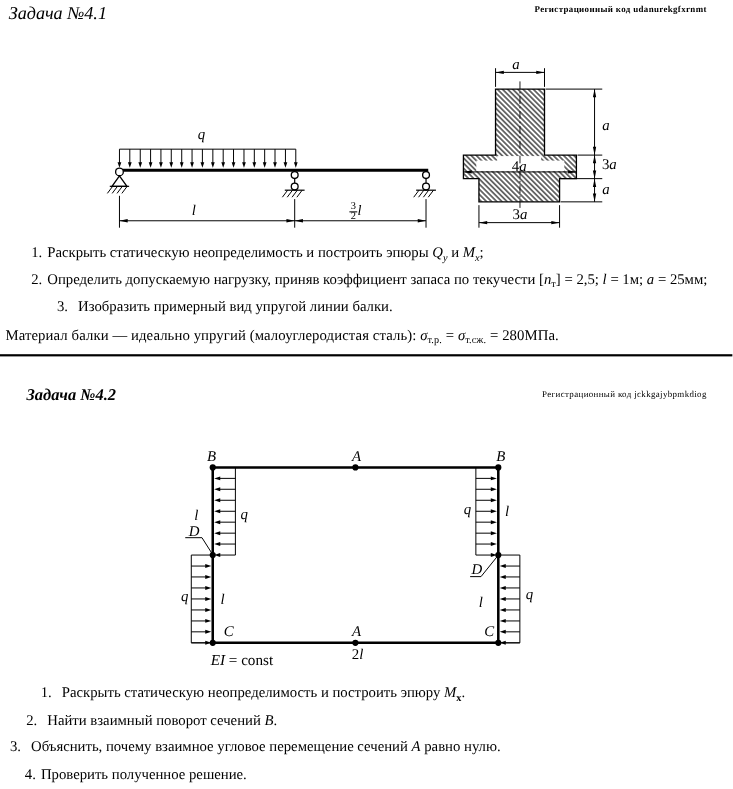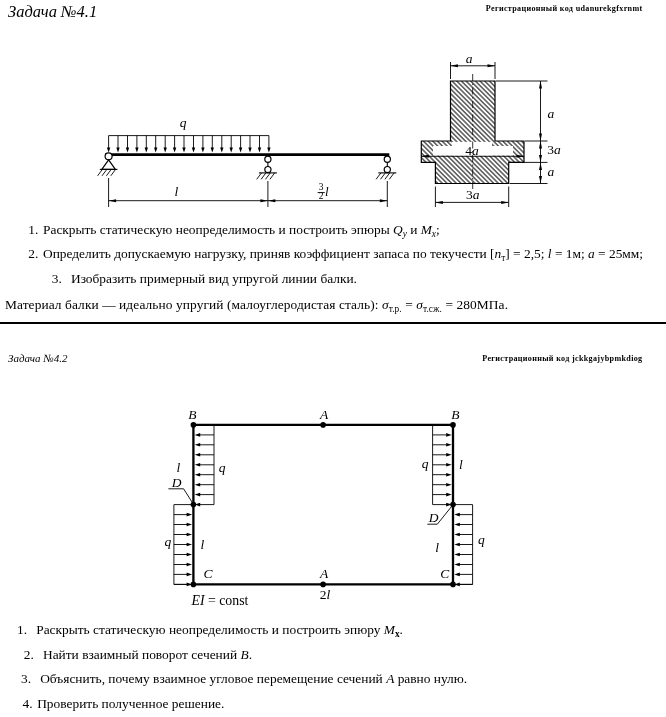--- a/index.html
+++ b/index.html
@@ -311,22 +311,22 @@
 <div class="abs t" style="left:23.8px;top:222.3px;text-align:center;"><span class="num">1.</span>Раскрыть статическую неопределимость и построить эпюры <i>Q<sub>y</sub></i> и <i>M<sub>x</sub></i>;</div>
 
 <div class="abs t" style="left:23.8px;top:246.0px;text-align:center;"><span class="num">2.</span>Определить допускаемую нагрузку, приняв коэффициент запаса по текучести [<i>n</i><sub>т</sub>] = 2,5; <i>l</i> = 1м; <i>a</i> = 25мм;</div>
 
 <div class="abs t" style="left:23.8px;top:270.8px;margin-left:28px;"><span class="num">3.</span>Изобразить примерный вид упругой линии балки.</div>
 
 <div class="abs t" style="left:5px;top:297.0px;letter-spacing:0.09px;">Материал балки — идеально упругий (малоуглеродистая сталь): <i>σ</i><sub>т.р.</sub> = <i>σ</i><sub>т.сж.</sub> = 280МПа.</div>
 
 <div class="abs" style="left:0;top:322px;width:666px;height:2px;background:#000;"></div>
 
-<div class="abs it" style="left:8px;top:351.9px;font-size:11px;">Задача №4.2</div>
-
-<div class="abs" style="right:23.5px;top:354.3px;font-size:8.1px;font-weight:bold;letter-spacing:0.33px;">Регистрационный код jckkgajybpmkdiog</div>
-
-<div class="abs t" style="left:17px;top:622.3px;"><span class="num">1.</span>Раскрыть статическую неопределимость и построить эпюру <i>M</i><sub><b>x</b></sub>.</div>
+<div class="abs it" style="left:24px;top:351.9px;font-size:15px;font-weight:bold;">Задача №4.2</div>
+
+<div class="abs" style="right:23.5px;top:354.3px;font-size:8.1px;font-weight:normal;letter-spacing:0.33px;">Регистрационный код jckkgajybpmkdiog</div>
+
+<div class="abs t" style="left:37px;top:622.3px;"><span class="num">1.</span>Раскрыть статическую неопределимость и построить эпюру <i>M</i><sub><b>x</b></sub>.</div>
 
 <div class="abs t" style="left:23.8px;top:647px;"><span class="num">2.</span>Найти взаимный поворот сечений <i>B</i>.</div>
 
-<div class="abs t" style="left:21px;top:671.0px;"><span class="num">3.</span>Объяснить, почему взаимное угловое перемещение сечений <i>A</i> равно нулю.</div>
+<div class="abs t" style="left:9px;top:671.0px;"><span class="num">3.</span>Объяснить, почему взаимное угловое перемещение сечений <i>A</i> равно нулю.</div>
 
 <div class="abs t" style="left:18px;top:696.1px;text-align:center;"><span class="num">4.</span>Проверить полученное решение.</div>
 </body></html>

